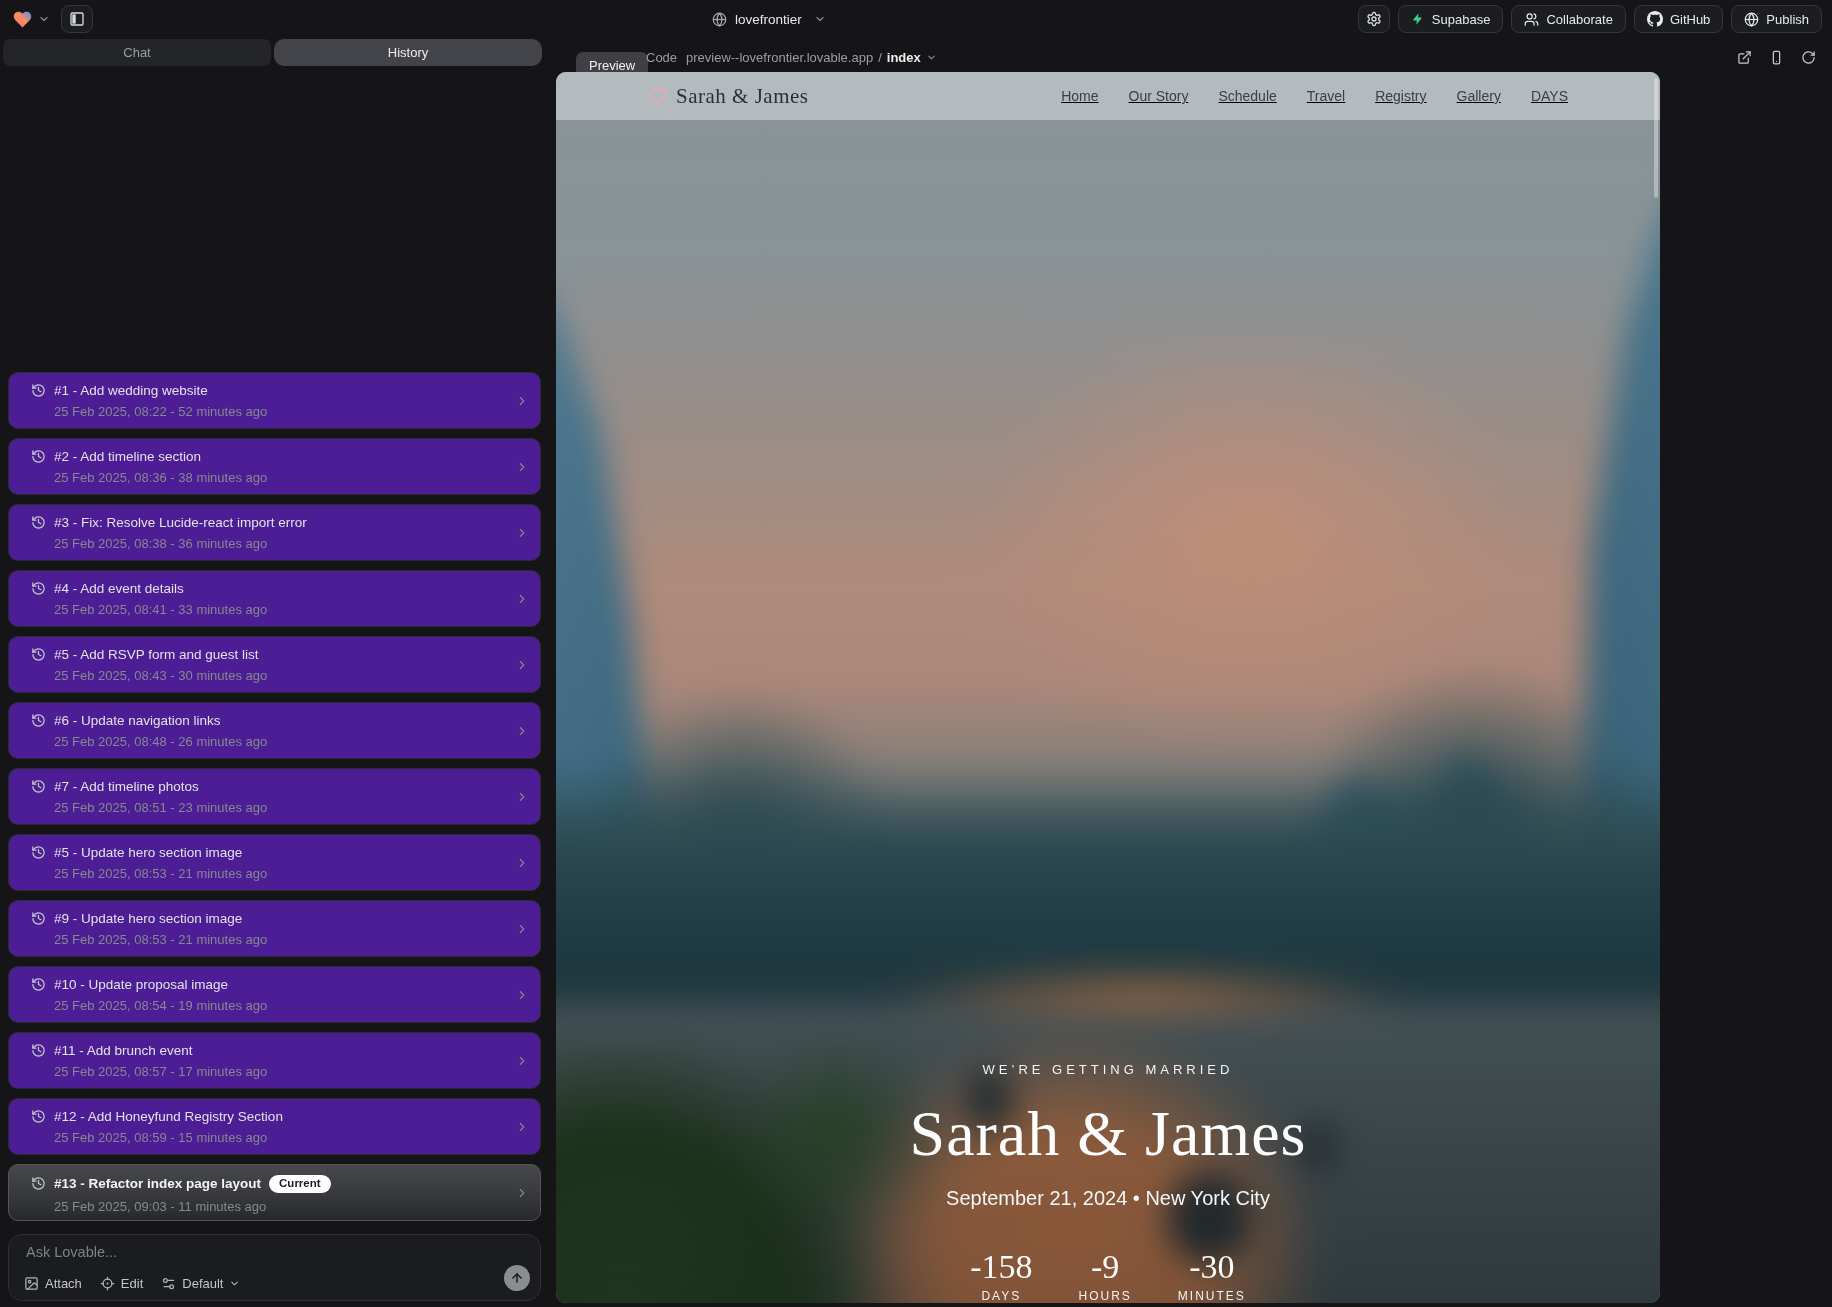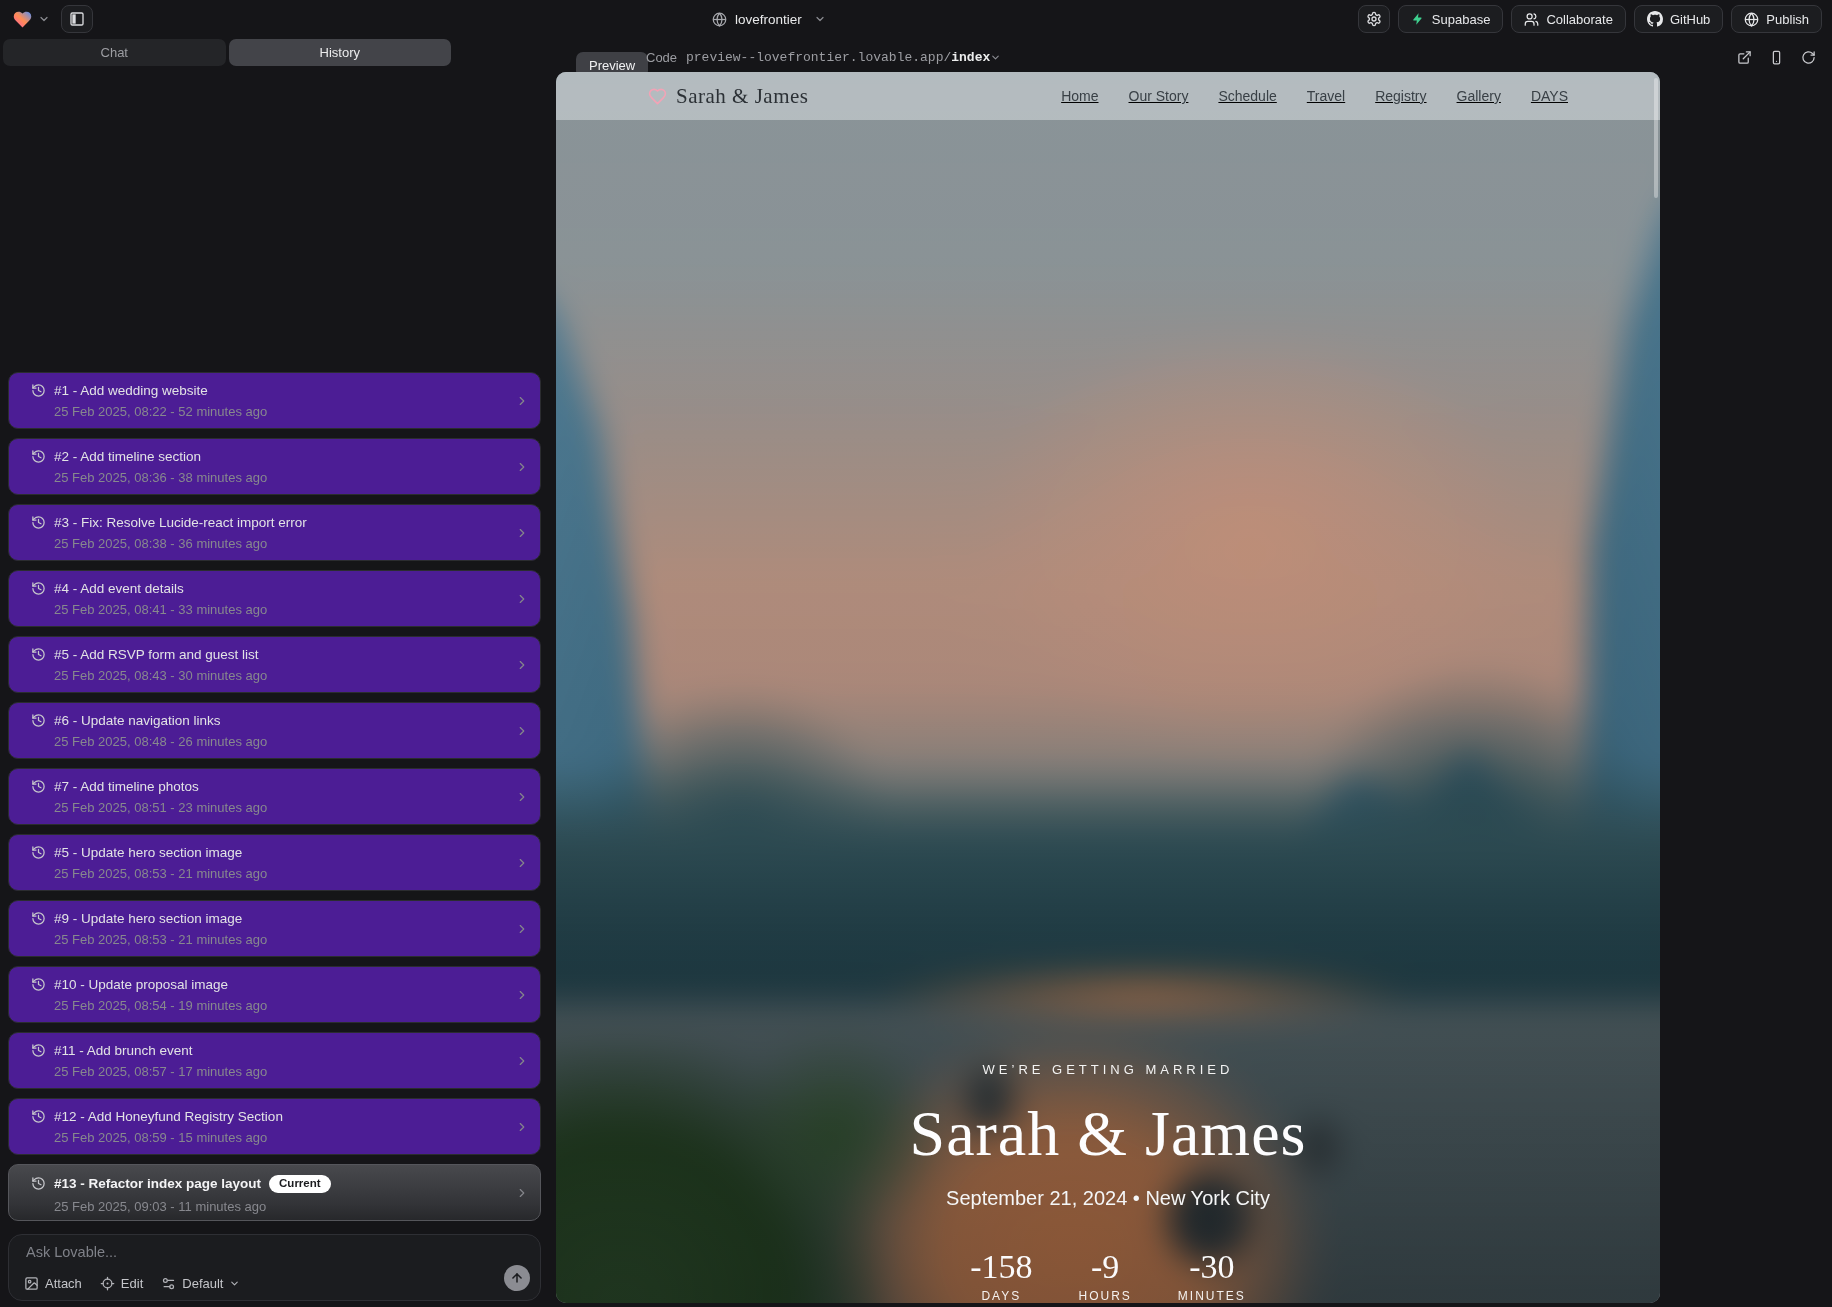--- a/index.html
+++ b/index.html
@@ -13,24 +13,24 @@
   .tb-center { position:absolute; left:712px; top:0; height:38px; display:flex; align-items:center; gap:8px; color:#e8e9ea; font-size:13.5px; }
   .tb-right { position:absolute; right:10px; top:0; height:38px; display:flex; align-items:center; gap:8px; }
   .pill { display:flex; align-items:center; gap:7px; height:28px; padding:0 12px; border:1px solid #35363b;
           border-radius:8px; background:#1c1d20; color:#e7e8ea; font-size:13px; cursor:pointer; }
   .icon-btn { display:flex; align-items:center; justify-content:center; width:32px; height:28px;
               border:1px solid #35363b; border-radius:8px; background:#1c1d20; color:#dadbde; }
   .muted-icon { color:#a7a8ad; display:flex; align-items:center; }
   .chev { color:#8b8c92; display:flex; align-items:center; }
 
   
-  .tabs { position:absolute; left:3px; top:39px; width:448px; height:27px; display:flex; gap:3px; }
+  .tabs { position:absolute; left:3px; top:39px; width:539px; height:27px; display:flex; gap:3px; }
   .tab { flex:1; display:flex; align-items:center; justify-content:center; border-radius:7px;
          background:#242528; color:#9d9ea3; font-size:13px; cursor:pointer; }
-  .tab.active { background:#434449; color:#ececed; }
+  .tab.active { background:#434449; color:#ececed;border-radius:10px; }
 
   .history { position:absolute; left:8px; top:372px; width:533px; }
   .hitem { position:relative; height:57px; margin-bottom:9px; border-radius:10px;
            background:#4c1d95; border:1px solid #2b2c30; padding:10px 34px 0 22px; cursor:pointer; }
   .hitem.current { background:linear-gradient(180deg,#48494d 0%,#333438 70%,#27282b 100%); border-color:#55565b; }
   .hrow { display:flex; align-items:center; gap:8px; }
   .hicon { color:#c7c8cc; display:flex; flex:0 0 auto; }
   .htitle { color:#e2e3e5; font-size:13.5px; white-space:nowrap; }
   .hitem.current .htitle { color:#f4f4f6; font-weight:bold; }
   .hbadge { background:#ffffff; color:#1b1c1f; font-size:11.5px; font-weight:bold;
@@ -47,21 +47,21 @@
   .ctl-row { position:absolute; left:15px; bottom:9px; display:flex; align-items:center; gap:18px; }
   .ctl { display:flex; align-items:center; gap:6px; color:#c4c5c9; font-size:13px; cursor:pointer; }
   .ctl svg { color:#b2b3b8; }
   .send { position:absolute; right:10px; bottom:9px; width:26px; height:26px; border-radius:50%;
           background:#8b8c92; display:flex; align-items:center; justify-content:center; color:#1b1c1f; cursor:pointer; }
 
   
   .pv-tab { position:absolute; top:44px; height:26px; display:flex; align-items:center; border-radius:7px; font-size:13px; cursor:pointer; }
   .pv-tab.preview { left:576px; padding:0 13px; background:#3f4045; color:#f1f1f3;margin-top:8px; }
   .pv-tab.code { left:638px; padding:0 8px; color:#9c9da2; }
-  .pv-url { position:absolute; left:686px; top:44px; height:26px; display:flex; align-items:center; font-size:13px; cursor:pointer;font-family:Liberation Mono, monospace; }
+  .pv-url { position:absolute; left:686px; top:44px; height:26px; display:flex; align-items:center; gap:5px; font-size:13px; cursor:pointer; }
   .pv-url .host { color:#9c9da2; }
   .pv-url .sep { color:#9c9da2; }
   .pv-url .page { color:#eceded; font-weight:bold; }
   .pv-icons { position:absolute; right:16px; top:44px; height:26px; display:flex; align-items:center; gap:17px; color:#c9cace; }
   .pv-icons span { display:flex; cursor:pointer; }
 
   
   .site { position:absolute; left:556px; top:72px; width:1104px; height:1231px; border-radius:10px;
           overflow:hidden; background:#8e979c; }
   .bg { position:absolute; inset:-40px; filter:blur(16px) saturate(1.05); z-index:1; }

